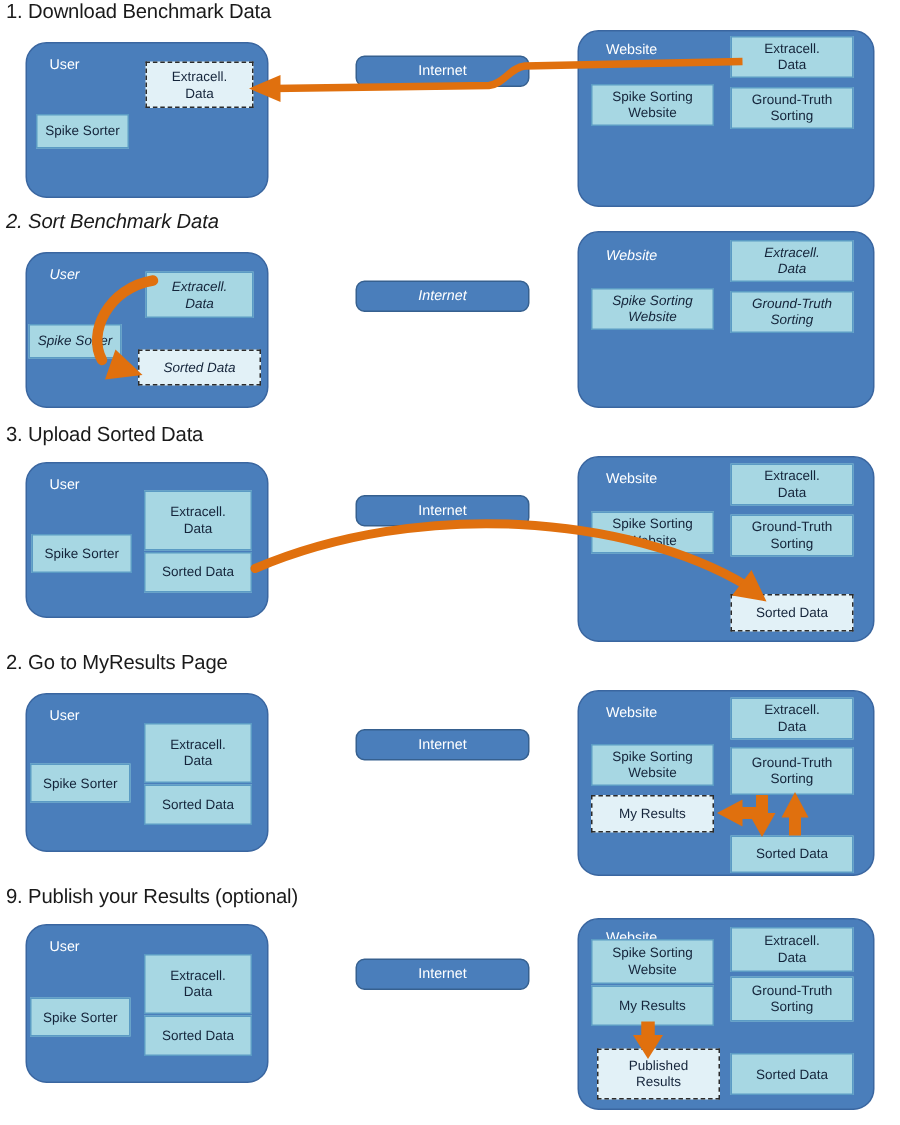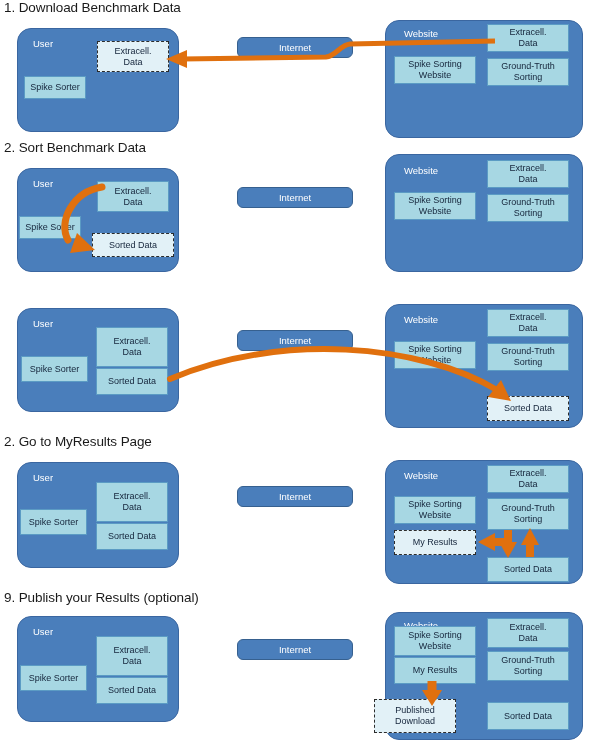--- a/index.html
+++ b/index.html
@@ -127,21 +127,21 @@
     </div>
 
     <svg class="arrow-layer" style="height:140px;">
       <g>
         <path d="M 495,41 L 350,44 C 340,45 336,56 326,57 L 182,59" fill="none" stroke="#E0700E" stroke-width="5" stroke-linecap="butt"></path>
         <path d="M 166,59 L 187,50 L 187,68 Z" fill="#E0700E"></path>
       </g>
     </svg>
   </div>
 
-  <div class="step" style="top:140px;height:142px;">
+  <div class="step" style="top:140px;height:142px;font-style:italic;">
     <div class="step-title">2. Sort Benchmark Data</div>
 
     <div class="panel" style="left:17px;top:28px;width:162px;height:104px;"></div>
     <div class="panel-label" style="left:33px;top:38px;">User</div>
     <div class="box" style="left:19px;top:76px;width:62px;height:23px;">Spike Sorter</div>
     <div class="box" style="left:97px;top:41px;width:72px;height:31px;flex-direction:column;">
       <span>Extracell.</span>
       <span>Data</span>
     </div>
     <div class="box dashed" style="left:92px;top:93px;width:82px;height:24px;">Sorted Data</div>
@@ -165,20 +165,21 @@
 
     <svg class="arrow-layer" style="height:142px;">
       <g>
         <path d="M 102,47 C 72,52 58,82 68,100" fill="none" stroke="#E0700E" stroke-width="7" stroke-linecap="round"></path>
         <path d="M 95,110 L 70,113 L 77,93 Z" fill="#E0700E"></path>
       </g>
     </svg>
   </div>
 
   <div class="step" style="top:282px;height:152px;">
+    <div class="step-title">3. Upload Sorted Data</div>
 
     <div class="panel" style="left:17px;top:26px;width:162px;height:104px;"></div>
     <div class="panel-label" style="left:33px;top:36px;">User</div>
     <div class="box" style="left:21px;top:74px;width:67px;height:26px;">Spike Sorter</div>
     <div class="box" style="left:96px;top:45px;width:72px;height:40px;flex-direction:column;">
       <span>Extracell.</span>
       <span>Data</span>
     </div>
     <div class="box" style="left:96px;top:86px;width:72px;height:27px;">Sorted Data</div>
 
@@ -277,23 +278,23 @@
     </div>
     <div class="box" style="left:394px;top:36px;width:82px;height:30px;flex-direction:column;">
       <span>Spike Sorting</span>
       <span>Website</span>
     </div>
     <div class="box" style="left:487px;top:61px;width:82px;height:30px;flex-direction:column;">
       <span>Ground-Truth</span>
       <span>Sorting</span>
     </div>
     <div class="box" style="left:394px;top:67px;width:82px;height:27px;">My Results</div>
-    <div class="box dashed" style="left:374px;top:109px;width:82px;height:34px;flex-direction:column;">
+    <div class="box dashed" style="left:398px;top:109px;width:82px;height:34px;flex-direction:column;">
       <span>Published</span>
-      <span>Download</span>
+      <span>Results</span>
     </div>
     <div class="box" style="left:487px;top:112px;width:82px;height:28px;">Sorted Data</div>
 
     <svg class="arrow-layer" style="height:160px;">
       <g>
         <path d="M 432,91 L 432,102" fill="none" stroke="#E0700E" stroke-width="9"></path>
         <path d="M 432,116 L 422,100 L 442,100 Z" fill="#E0700E"></path>
       </g>
     </svg>
   </div>

